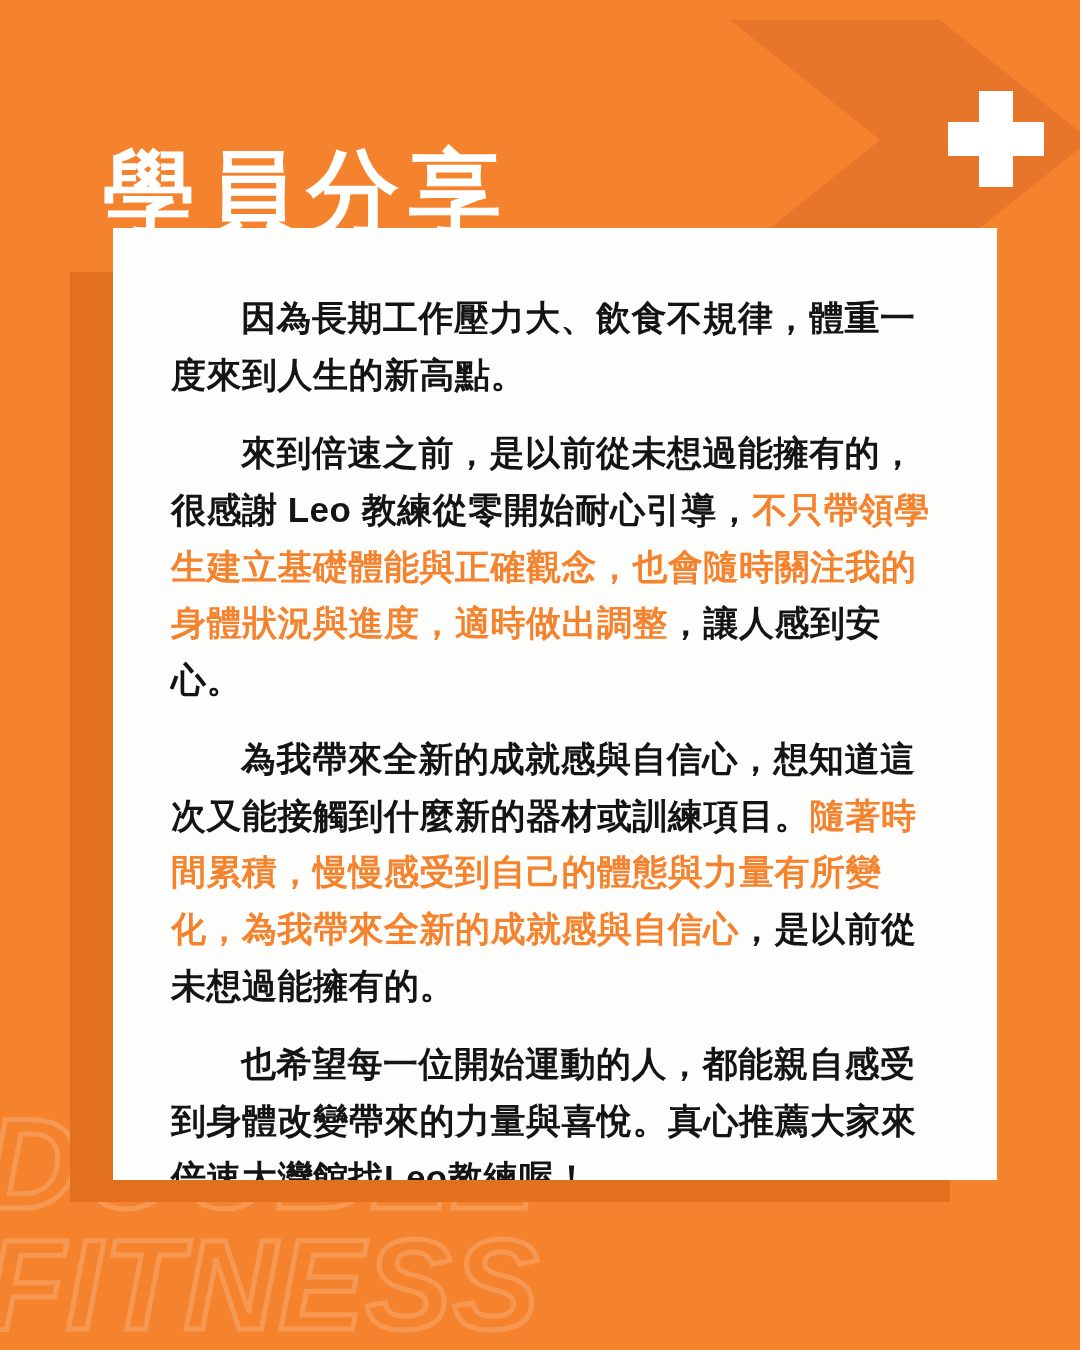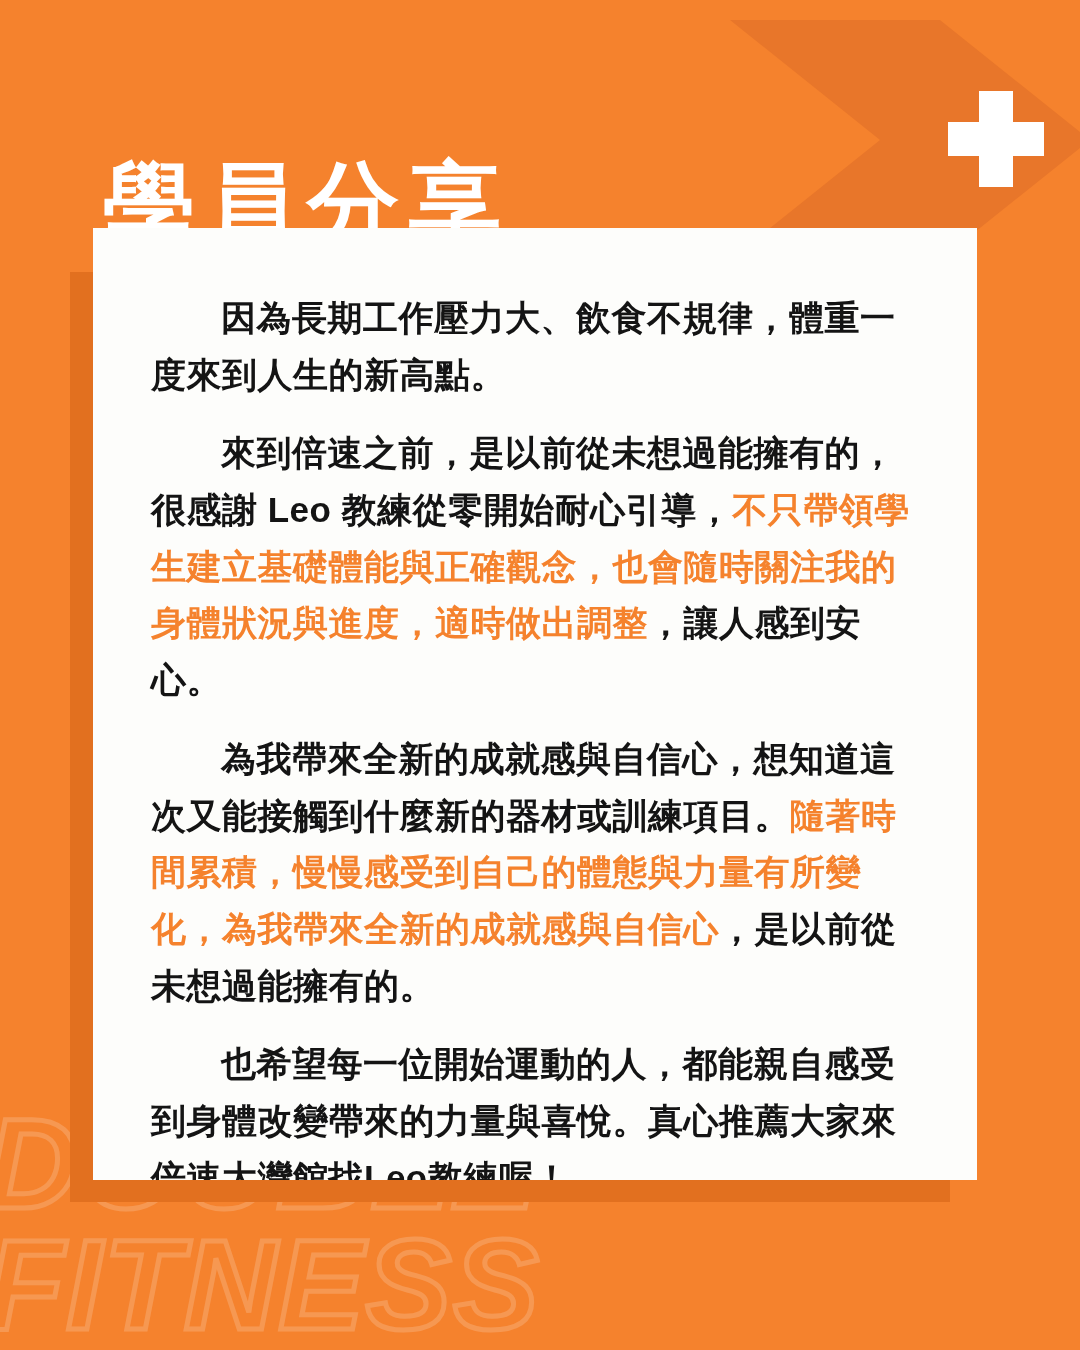--- a/index.html
+++ b/index.html
@@ -57,33 +57,33 @@
     top: 272px;
     width: 880px;
     height: 930px;
     background: #E2701F;
   }
 
   
   .title {
     position: absolute;
     left: 103px;
-    top: 94px;
+    top: 82px;
     font-size: 92px;
     font-weight: 800;
     color: #FFFFFF;
     letter-spacing: 10px;
     line-height: 1.05;
     white-space: nowrap;
   }
 
   
   .card {
     position: absolute;
-    left: 93px;
+    left: 113px;
     top: 228px;
     width: 884px;
     height: 952px;
     background: #FDFDFB;
     box-sizing: border-box;
     padding: 62px 58px 40px 58px;
     overflow: hidden;
   }
 
   .para {

